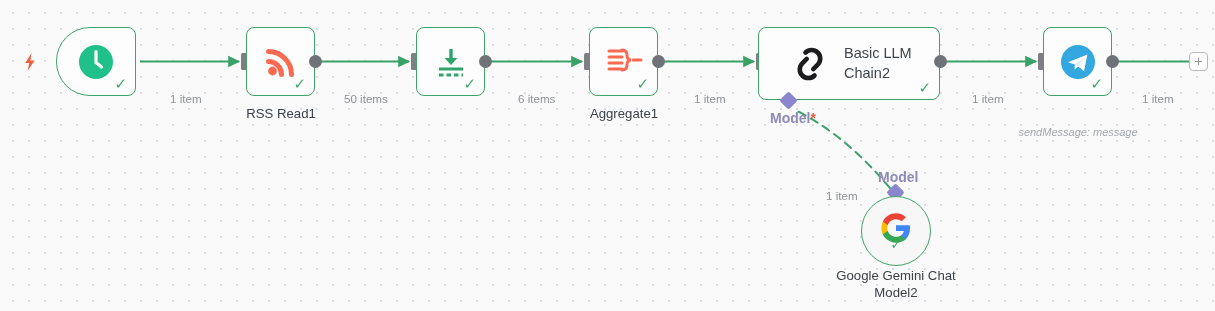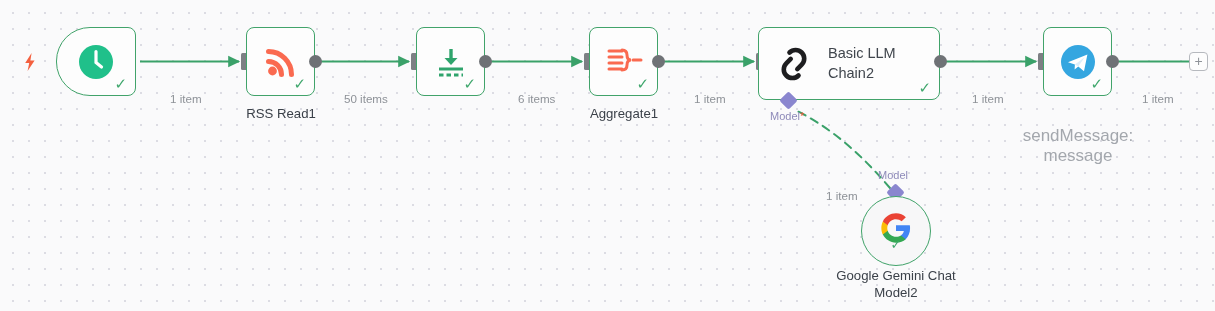--- a/index.html
+++ b/index.html
@@ -40,21 +40,21 @@
     border-radius: 8px;
     display: flex;
     align-items: center;
     justify-content: center;
   }
   .node.trigger {
     border-radius: 34px 8px 8px 34px;
   }
   .node.wide {
     justify-content: flex-start;
-    padding-left: 14px;
+    padding-left: 30px;
     gap: 13px;
   }
   .node.circle {
     border-radius: 50%;
     background: #f7f7f8;
     border-width: 1.5px;
   }
   .node-check {
     position: absolute;
     right: 8px;
@@ -84,23 +84,24 @@
     text-align: center;
     font-size: 13.2px;
     color: #3b4149;
     line-height: 1.28;
     white-space: pre-line;
     pointer-events: none;
   }
   .node-subcaption {
     position: absolute;
     text-align: center;
-    font-size: 17px;
+    font-size: 11px;
     color: #a3a7ad;
     line-height: 1.2;
+    font-style: italic;
   }
 
   
   .port-in {
     position: absolute;
     width: 7px;
     height: 17px;
     background: #7d7f84;
     border-radius: 1.5px;
   }
@@ -114,23 +115,24 @@
   .port-diamond {
     position: absolute;
     width: 13px;
     height: 13px;
     background: #8a86cf;
     transform: rotate(45deg);
     border-radius: 2px;
   }
   .port-label {
     position: absolute;
-    font-size: 11px;
+    font-size: 14px;
     color: #8e8ab9;
     white-space: nowrap;
+    font-weight: bold;
   }
   .port-label .req {
     color: #f05a3c;
   }
 
   
   .edge-label {
     position: absolute;
     font-size: 11.6px;
     color: #8d9197;

